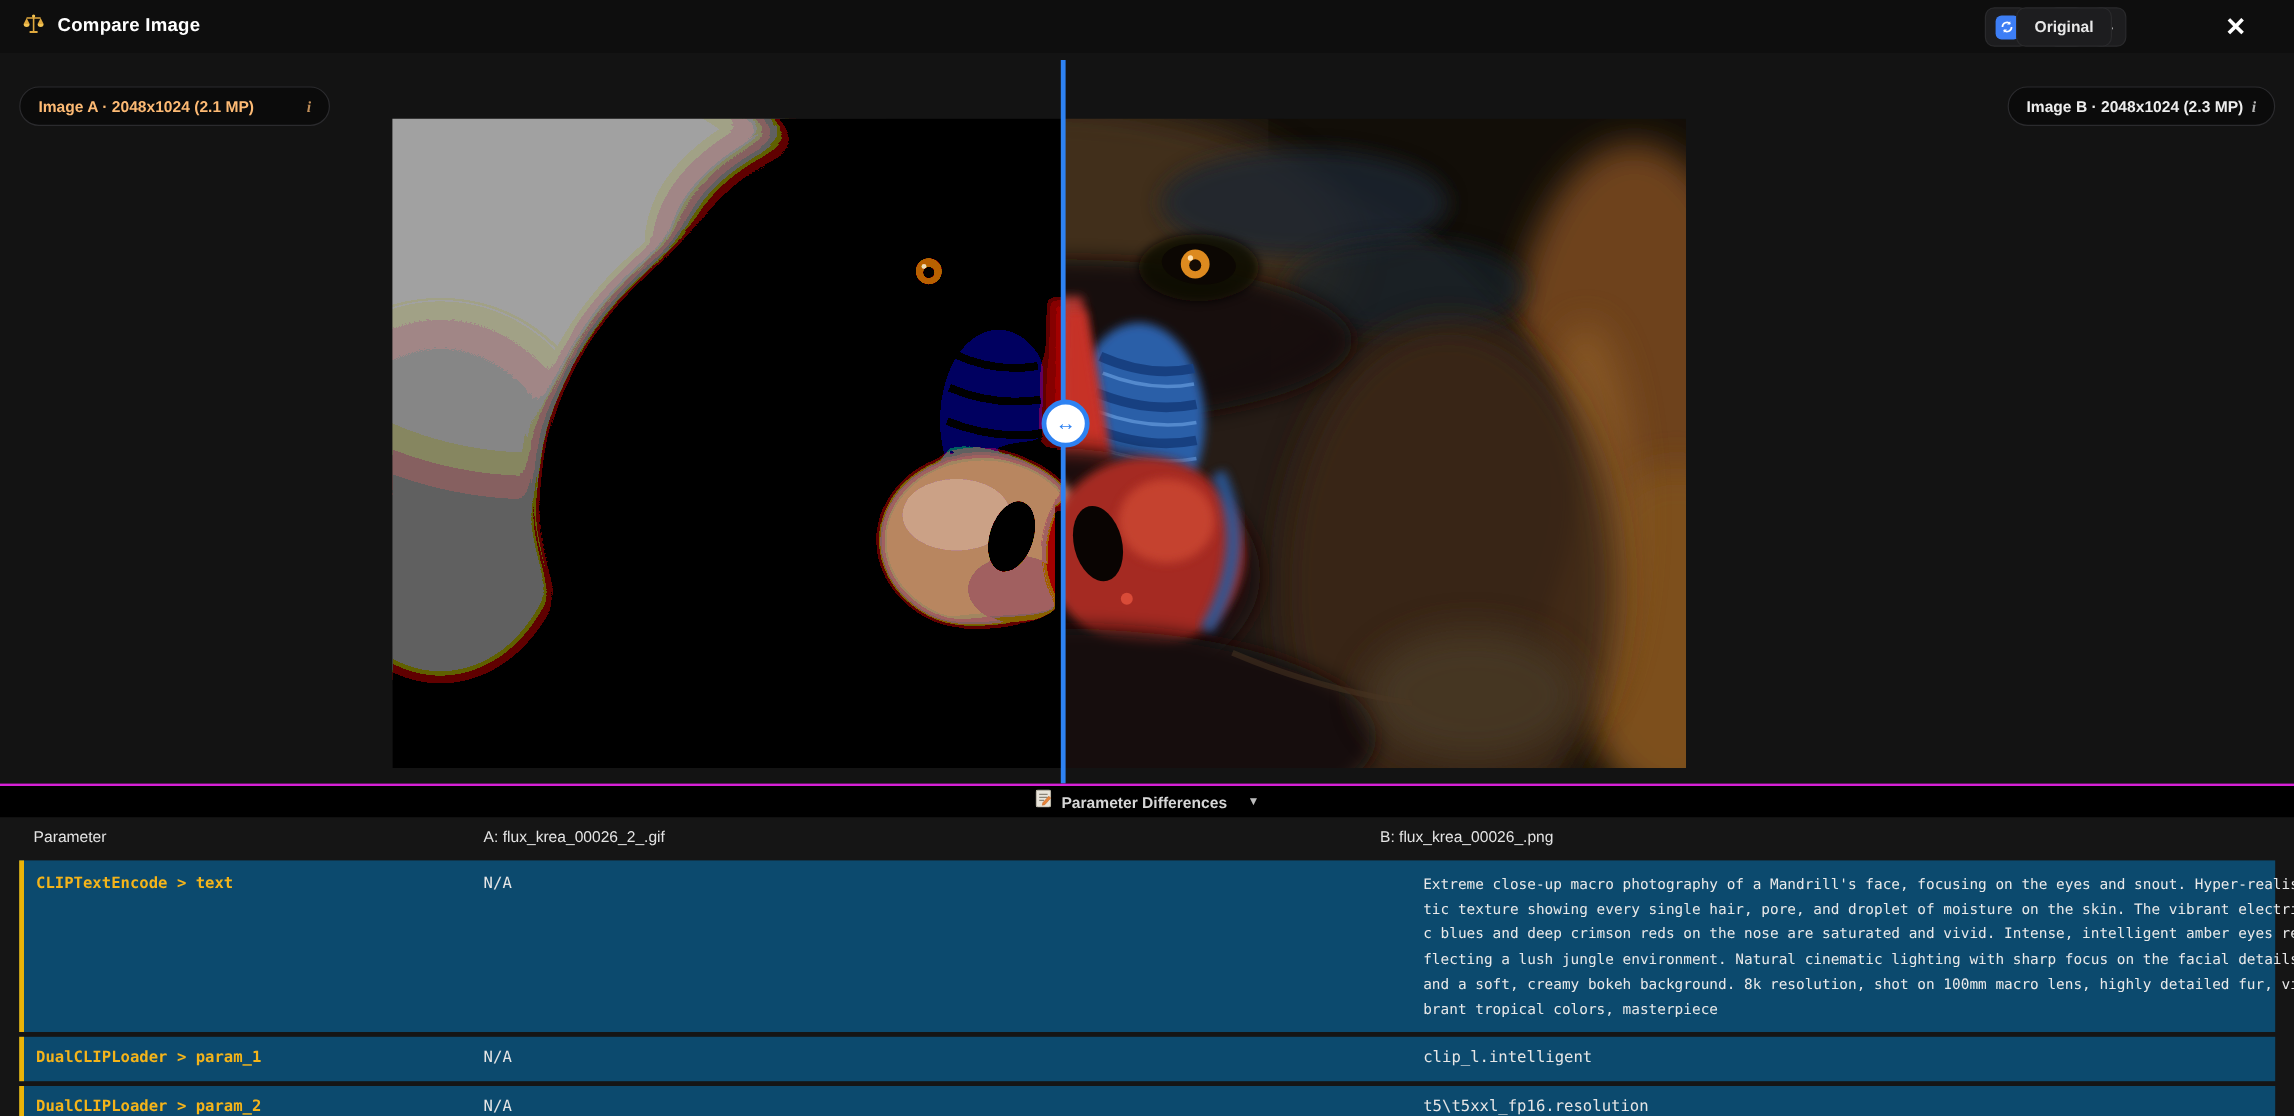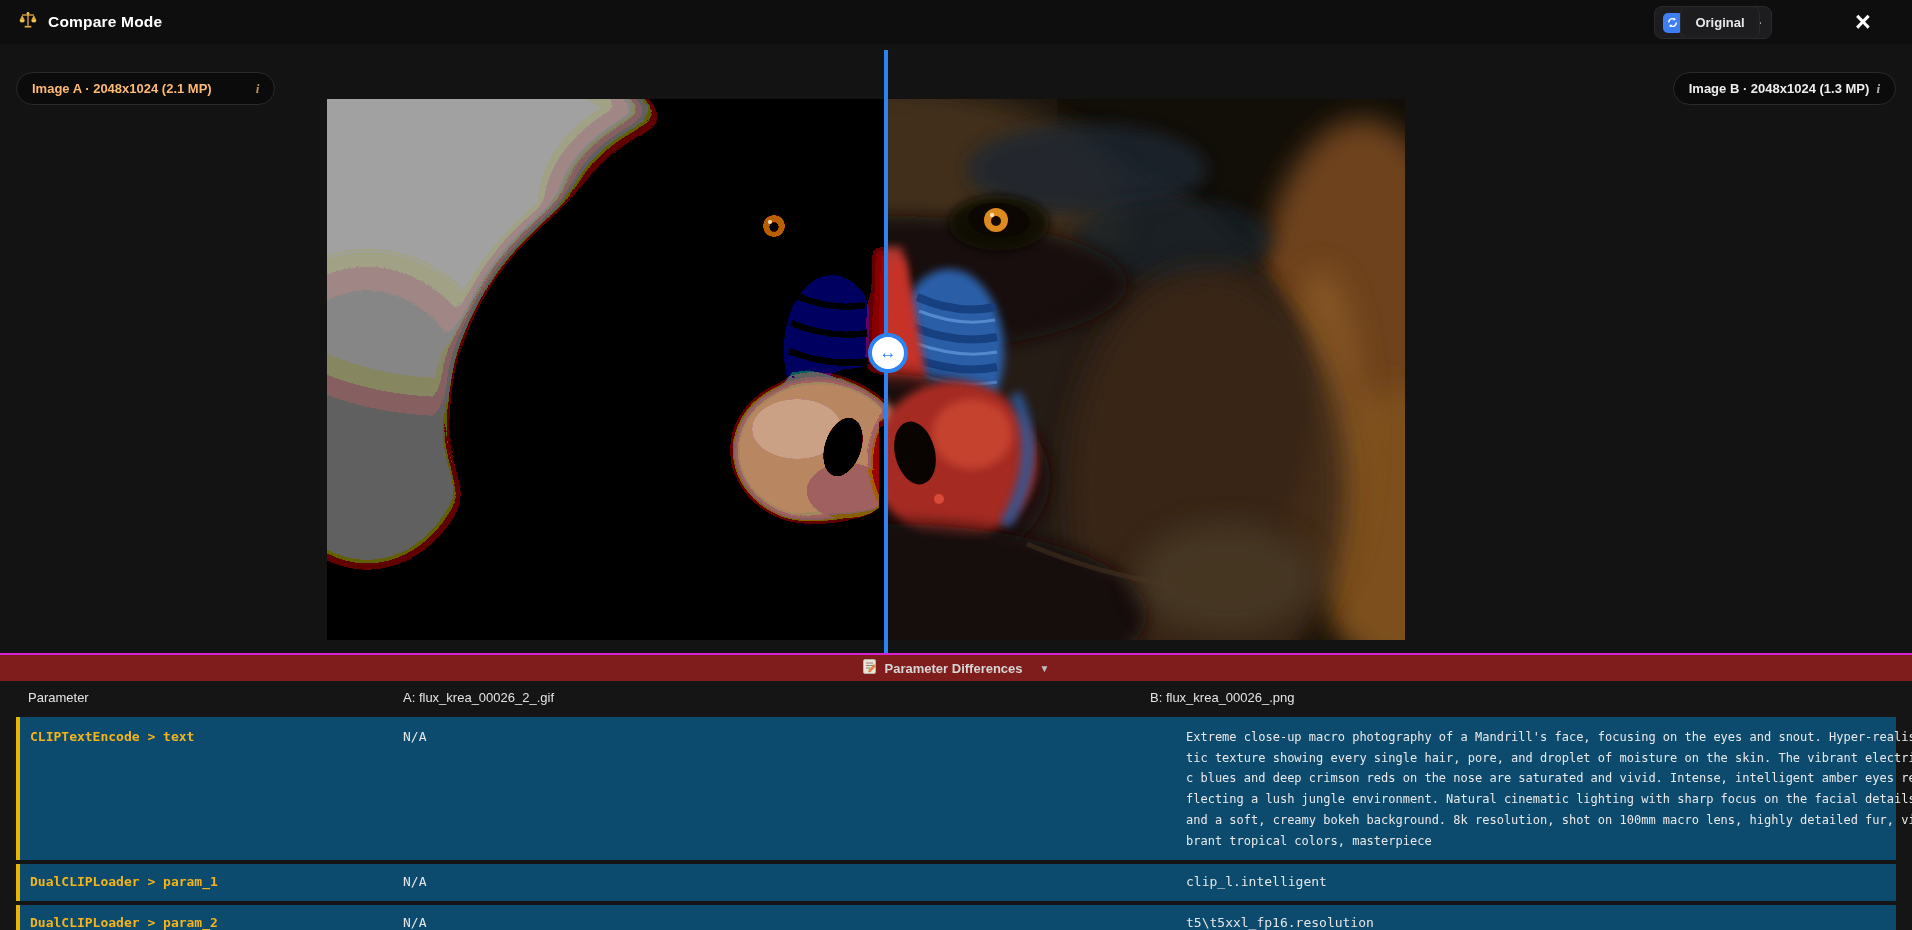--- a/index.html
+++ b/index.html
@@ -37,21 +37,21 @@
   .compare-img svg { display:block; width:1078px; height:541px; }
 
   .slider-line { position:absolute; left:884px; top:50px; width:4px; height:603px; background:#2e82f2; z-index:5; cursor:ew-resize; }
   .slider-handle { position:absolute; left:868px; top:333px; width:40px; height:40px; border-radius:50%;
                    background:#ffffff; border:4px solid #2e82f2; color:#2e82f2; display:flex; align-items:center;
                    justify-content:center; font-size:17px; font-weight:bold; z-index:6; cursor:ew-resize; }
 
   
   .panel { position:absolute; left:0; top:653px; width:1912px; height:277px; background:#151515;
            border-top:2px solid #d621d6; z-index:10; }
-  .panel-band { position:absolute; left:0; top:0; width:1912px; height:26px; background:#7f1d1d;
+  .panel-band { position:absolute; left:0; top:0; width:1912px; height:26px; background:#000000;
                 display:flex; align-items:center; justify-content:center; gap:9px; cursor:pointer; }
   .panel-title { color:#d6d6d6; font-size:13px; font-weight:bold; }
   .panel-caret { color:#bdbdbd; font-size:10px; margin-left:8px; }
 
   .col-head { position:absolute; top:35px; color:#e3e3e3; font-size:13px; font-weight:normal; }
   .col-head.c1 { left:28px; } .col-head.c2 { left:403px; } .col-head.c3 { left:1150px; }
 
   .diff-row { position:absolute; left:16px; width:1880px; background:#0c4a6e; border-left:4px solid #eab308; }
   .row-1 { top:62px; height:143px; }
   .row-2 { top:209px; height:37px; }
@@ -76,21 +76,21 @@
           <path d="M12 3v16" stroke="#e0a93e" stroke-width="1.6"></path>
           <path d="M5 6h14" stroke="#e0a93e" stroke-width="1.6"></path>
           <circle cx="12" cy="4" r="1.6" fill="#f2c352"></circle>
           <path d="M5 6l-3 6h6z" fill="#e0a93e"></path>
             <path d="M19 6l-3 6h6z" fill="#e0a93e"></path>
           <path d="M2 12a3 3 0 0 0 6 0z" fill="#f2c352"></path>
             <path d="M16 12a3 3 0 0 0 6 0z" fill="#f2c352"></path>
           <path d="M8 20h8" stroke="#e0a93e" stroke-width="2"></path>
         </svg>
       </span>
-      <span class="app-title">Compare Mode</span>
+      <span class="app-title">Compare Image</span>
     </div>
 
     <div class="tb-btn swap-btn">
       <span class="swap-ico">
         <svg width="13" height="13" viewBox="0 0 24 24" fill="none">
           <path d="M19 12a7 7 0 0 1-12 5" stroke="#ffffff" stroke-width="2.6"></path>
           <path d="M5 12a7 7 0 0 1 12-5" stroke="#ffffff" stroke-width="2.6"></path>
           <path d="M7 21v-5h5z" fill="#ffffff"></path>
             <path d="M17 3v5h-5z" fill="#ffffff"></path>
         </svg>
@@ -103,21 +103,21 @@
     <button class="close-btn">
         <span>×</span>
       </button>
   </div>
 
   <div class="badge badge-a">
     <span>Image A · 2048x1024 (2.1 MP)</span>
     <span class="info-glyph">i</span>
   </div>
   <div class="badge badge-b">
-    <span>Image B · 2048x1024 (1.3 MP)</span>
+    <span>Image B · 2048x1024 (2.3 MP)</span>
     <span class="info-glyph">i</span>
   </div>
 
   <div class="stage">
     <div class="compare-img">
       <svg viewBox="0 0 1078 541" preserveAspectRatio="none">
         <defs>
           <clipPath id="clipL">
               <rect x="0" y="0" width="559" height="541"></rect>
             </clipPath>

